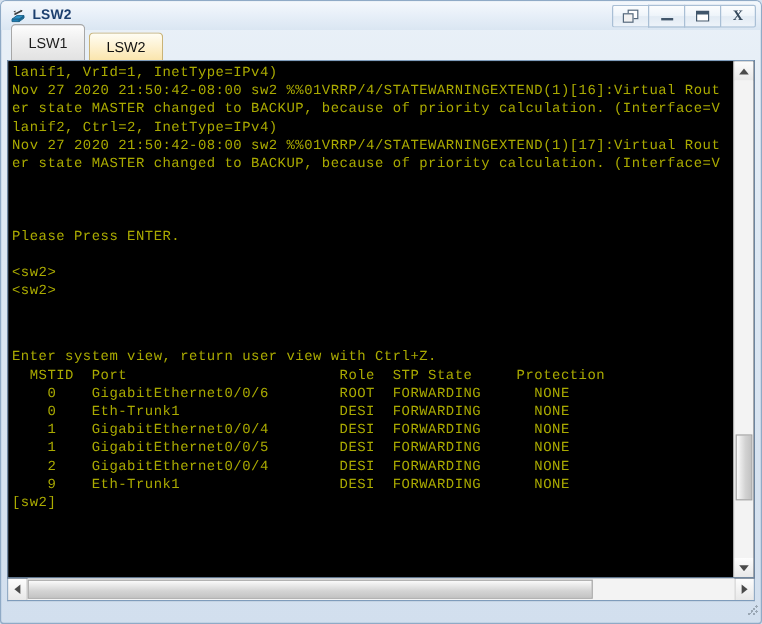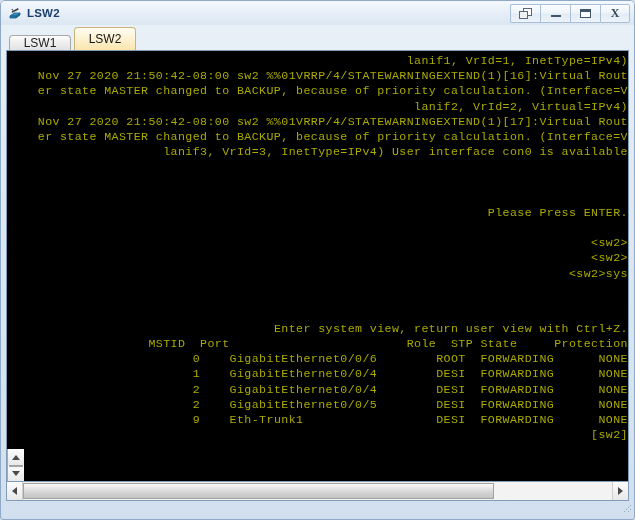--- a/index.html
+++ b/index.html
@@ -93,21 +93,21 @@
     flex: 0 0 25px;
     height: 25px;
     display: flex;
     align-items: flex-end;
     padding: 0 0 0 8px;
     box-sizing: border-box;
     background: transparent;
     position: relative;
   }
   .tab {
-    height: 15px;
+    height: 30px;
     min-width: 62px;
     margin-right: 3px;
     padding: 0 11px;
     box-sizing: border-box;
     display: flex;
     align-items: center;
     justify-content: center;
     font-size: 12px;
     color: #1d1d1d;
     border: 1px solid #a7a7a7;
@@ -124,24 +124,22 @@
     font-weight: normal;
   }
 
   
   #term-wrap {
     flex: 1 1 auto;
     margin: 0 5px 0 5px;
     border: 1px solid #7f9cbb;
     background: #000;
     display: flex;
-    flex-direction: column;
     overflow: hidden;
     position: relative;
-    text-align: right;
   }
   #term {
     flex: 1 1 auto;
     background: #000000;
     overflow: hidden;
     padding: 2px 0 0 3px;
     box-sizing: border-box;
   }
   .tline {
     font-family: "Liberation Mono", "DejaVu Sans Mono", monospace;
@@ -278,38 +276,37 @@
   <div id="tabstrip">
     <div class="tab">LSW1</div>
     <div class="tab active">LSW2</div>
   </div>
 
   <div id="term-wrap">
     <div id="term" style="background: rgb(0, 0, 0);">
         <div class="tline" style="color: rgb(170, 170, 0);">lanif1, VrId=1, InetType=IPv4)</div>
         <div class="tline" style="color: rgb(170, 170, 0);">Nov 27 2020 21:50:42-08:00 sw2 %%01VRRP/4/STATEWARNINGEXTEND(1)[16]:Virtual Rout</div>
         <div class="tline" style="color: rgb(170, 170, 0);">er state MASTER changed to BACKUP, because of priority calculation. (Interface=V</div>
-        <div class="tline" style="color: rgb(170, 170, 0);">lanif2, VrId=2, Virtual=IPv4)</div>
+        <div class="tline" style="color: rgb(170, 170, 0);">lanif2, Ctrl=2, InetType=IPv4)</div>
         <div class="tline" style="color: rgb(170, 170, 0);">Nov 27 2020 21:50:42-08:00 sw2 %%01VRRP/4/STATEWARNINGEXTEND(1)[17]:Virtual Rout</div>
         <div class="tline" style="color: rgb(170, 170, 0);">er state MASTER changed to BACKUP, because of priority calculation. (Interface=V</div>
-        <div class="tline" style="color: rgb(170, 170, 0);">lanif3, VrId=3, InetType=IPv4) User interface con0 is available</div>
         <div class="tline" style="color: rgb(170, 170, 0);">&nbsp;</div>
         <div class="tline" style="color: rgb(170, 170, 0);">&nbsp;</div>
         <div class="tline" style="color: rgb(170, 170, 0);">&nbsp;</div>
         <div class="tline" style="color: rgb(170, 170, 0);">Please Press ENTER.</div>
         <div class="tline" style="color: rgb(170, 170, 0);">&nbsp;</div>
         <div class="tline" style="color: rgb(170, 170, 0);">&lt;sw2&gt;</div>
         <div class="tline" style="color: rgb(170, 170, 0);">&lt;sw2&gt;</div>
-        <div class="tline" style="color: rgb(170, 170, 0);">&lt;sw2&gt;sys</div>
         <div class="tline" style="color: rgb(170, 170, 0); margin-top: 40px;">Enter system view, return user view with Ctrl+Z.</div>
         <div class="tline" style="color: rgb(170, 170, 0);">  MSTID  Port                        Role  STP State     Protection</div>
         <div class="tline" style="color: rgb(170, 170, 0);">    0    GigabitEthernet0/0/6        ROOT  FORWARDING      NONE</div>
+        <div class="tline" style="color: rgb(170, 170, 0);">    0    Eth-Trunk1                  DESI  FORWARDING      NONE</div>
         <div class="tline" style="color: rgb(170, 170, 0);">    1    GigabitEthernet0/0/4        DESI  FORWARDING      NONE</div>
+        <div class="tline" style="color: rgb(170, 170, 0);">    1    GigabitEthernet0/0/5        DESI  FORWARDING      NONE</div>
         <div class="tline" style="color: rgb(170, 170, 0);">    2    GigabitEthernet0/0/4        DESI  FORWARDING      NONE</div>
-        <div class="tline" style="color: rgb(170, 170, 0);">    2    GigabitEthernet0/0/5        DESI  FORWARDING      NONE</div>
         <div class="tline" style="color: rgb(170, 170, 0);">    9    Eth-Trunk1                  DESI  FORWARDING      NONE</div>
         <div class="tline" style="color: rgb(170, 170, 0);">[sw2]</div>
       </div>
     <div id="vscroll">
       <div class="sb-btn">
           <span class="arrow-up"></span>
         </div>
       <div id="vtrack">
         <div id="vthumb" style="top: 74%; height: 14%;"></div>
       </div>

